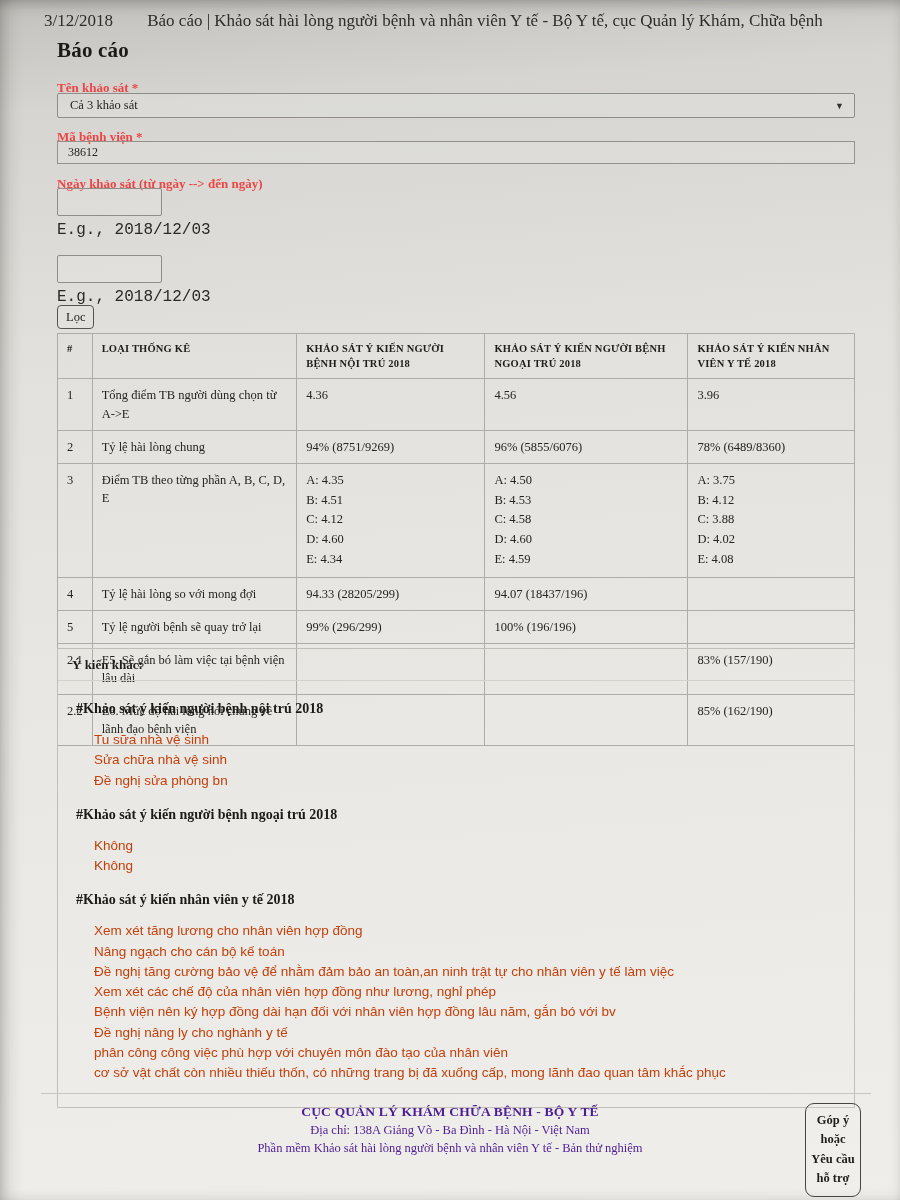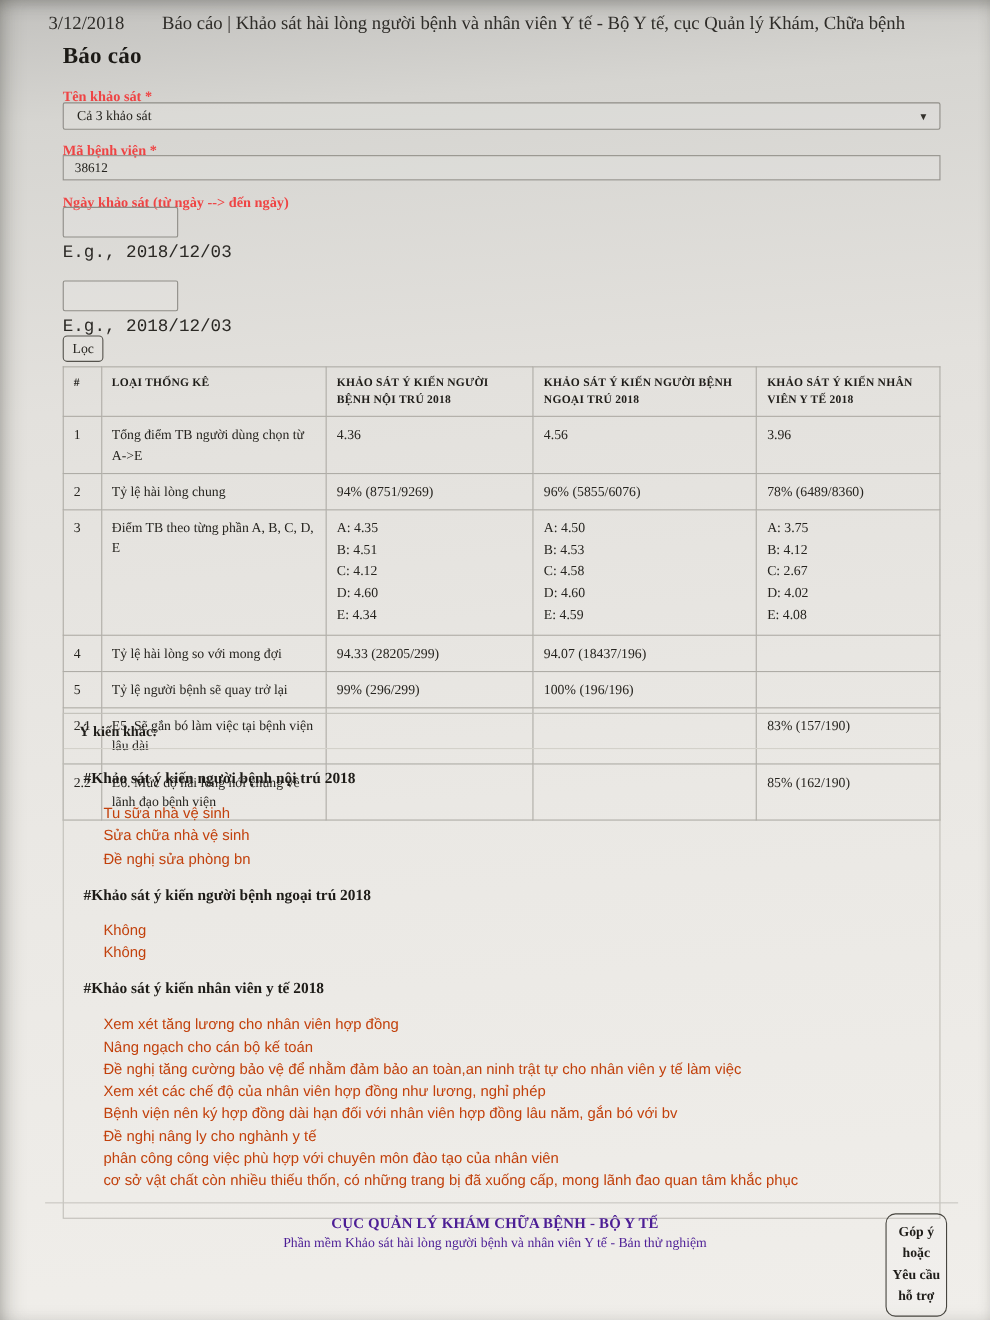--- a/index.html
+++ b/index.html
@@ -150,21 +150,21 @@
         <td class="cell-list">
             <div>A: 4.50</div>
             <div>B: 4.53</div>
             <div>C: 4.58</div>
             <div>D: 4.60</div>
             <div>E: 4.59</div>
           </td>
         <td class="cell-list">
             <div>A: 3.75</div>
             <div>B: 4.12</div>
-            <div>C: 2.67</div>
+            <div>C: 3.88</div>
             <div>D: 4.02</div>
             <div>E: 4.08</div>
           </td>
       </tr>
       <tr>
         <td>4</td>
         <td>Tỷ lệ hài lòng so với mong đợi</td>
         <td>94.33 (28205/299)</td>
         <td>94.07 (18437/196)</td>
         <td></td>
@@ -219,16 +219,17 @@
           <div>cơ sở vật chất còn nhiều thiếu thốn, có những trang bị đã xuống cấp, mong lãnh đao quan tâm khắc phục</div>
         </div>
     </div>
   </div>
 
   <div class="footer-divider"></div>
 </div>
 
 <div class="site-footer">
   <div class="footer-org">CỤC QUẢN LÝ KHÁM CHỮA BỆNH - BỘ Y TẾ</div>
+  <div class="footer-address">Địa chỉ: 138A Giảng Võ - Ba Đình - Hà Nội - Việt Nam</div>
   <div class="footer-software">Phần mềm Khảo sát hài lòng người bệnh và nhân viên Y tế - Bản thử nghiệm</div>
 </div>
 
 <button class="feedback-btn">Góp ý hoặc Yêu cầu hỗ trợ</button>
 
 </body></html>

